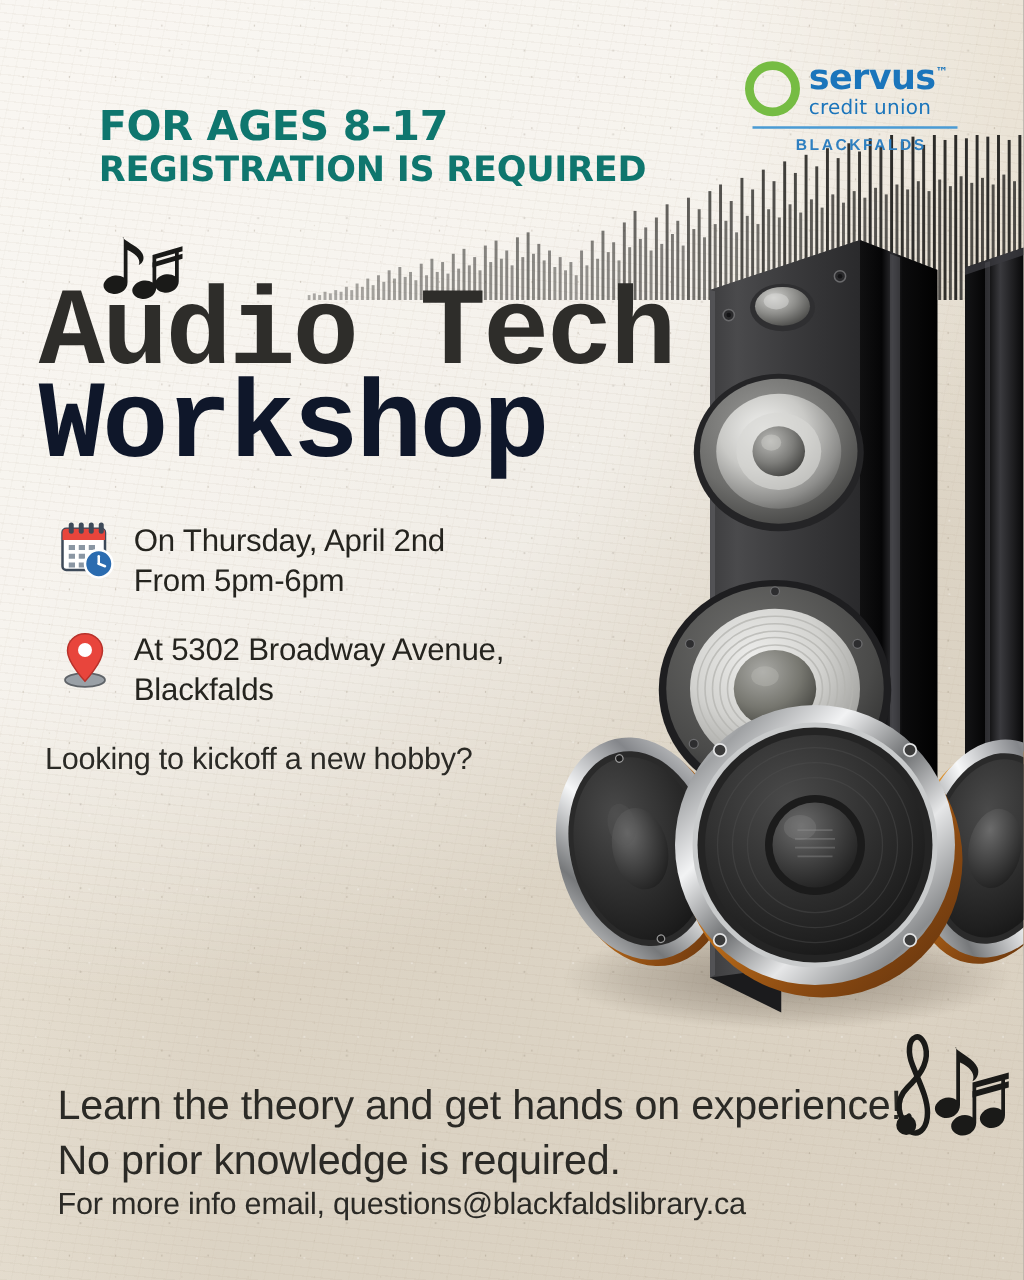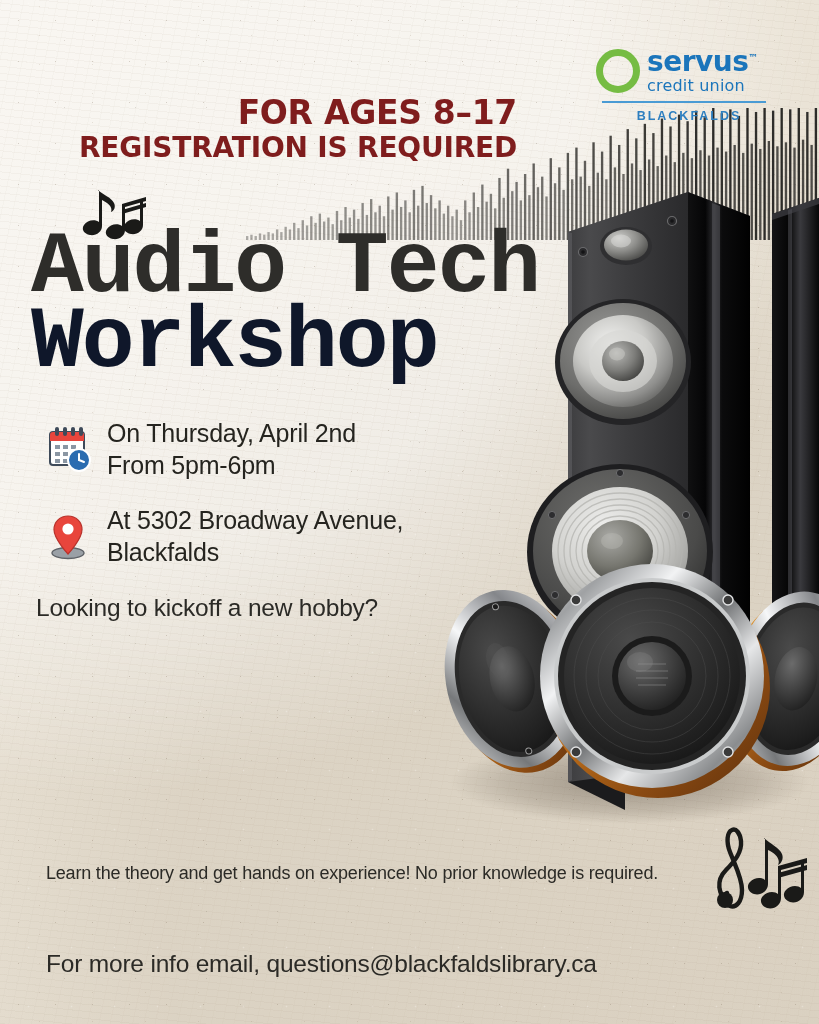--- a/index.html
+++ b/index.html
@@ -65,58 +65,57 @@
   .logo-town{
     text-align:center;font-size:12.5px;font-weight:700;color:#2E7FC0;
     letter-spacing:2px;margin-top:4px;margin-left:6px;
   }
 
   
   .wave{position:absolute;left:246px;top:108px;width:573px;height:132px;}
 
   
   .ages{
-    position:absolute;left:79px;top:95px;
+    position:absolute;left:79px;top:83px;
     font-size:33px;font-weight:800;letter-spacing:-0.3px;
-    color:#7f1d1d;line-height:1.12;
+    color:#0f766e;line-height:1.12;
     font-family:"DejaVu Sans", sans-serif;
-    text-align:right;
   }
   .ages .l2{font-size:28px;letter-spacing:-0.2px;}
 
   
   .notes-top{position:absolute;left:70px;top:182px;width:92px;height:72px;}
   .notes-bottom{position:absolute;left:708px;top:818px;width:104px;height:98px;}
 
   
   .title{
     position:absolute;left:31px;top:228px;width:560px;
     font-family:Liberation Mono, monospace;
     font-weight:800;line-height:.92;letter-spacing:-2px;
   }
   .title .l1{font-size:88px;color:#2E2D2A;display:block;}
   .title .l2{font-size:88px;color:#0f172a;display:block;margin-top:-6px;}
 
   
   .info{position:absolute;left:46px;top:416px;width:460px;}
-  .info-row{display:flex;align-items:center;gap:15px;margin-bottom:22px;}
+  .info-row{display:flex;align-items:flex-start;gap:15px;margin-bottom:22px;}
   .info-ico{flex:0 0 auto;width:46px;height:48px;}
   .info-txt{
     font-size:25px;line-height:1.26;color:#25241F;font-weight:400;
     letter-spacing:-.2px;padding-top:2px;
   }
 
   
   .body-copy{position:absolute;left:36px;top:592px;width:400px;}
   .para{
     font-size:24.5px;line-height:1.33;color:#2B2A26;margin:0 0 26px 0;
     letter-spacing:-.2px;
   }
   .wide-copy{position:absolute;left:46px;top:862px;width:680px;}
-  .wide-copy .para{font-size:18px;margin-bottom:44px;}
+  .wide-copy .para{font-size:33px;margin-bottom:44px;}
   .email-line{
     position:absolute;left:46px;top:950px;width:700px;
     font-size:24.5px;color:#2B2A26;letter-spacing:-.2px;
   }
 
   
   .speakers{position:absolute;left:420px;top:170px;width:399px;height:660px;}
 </style>
 </head>
 <body>

